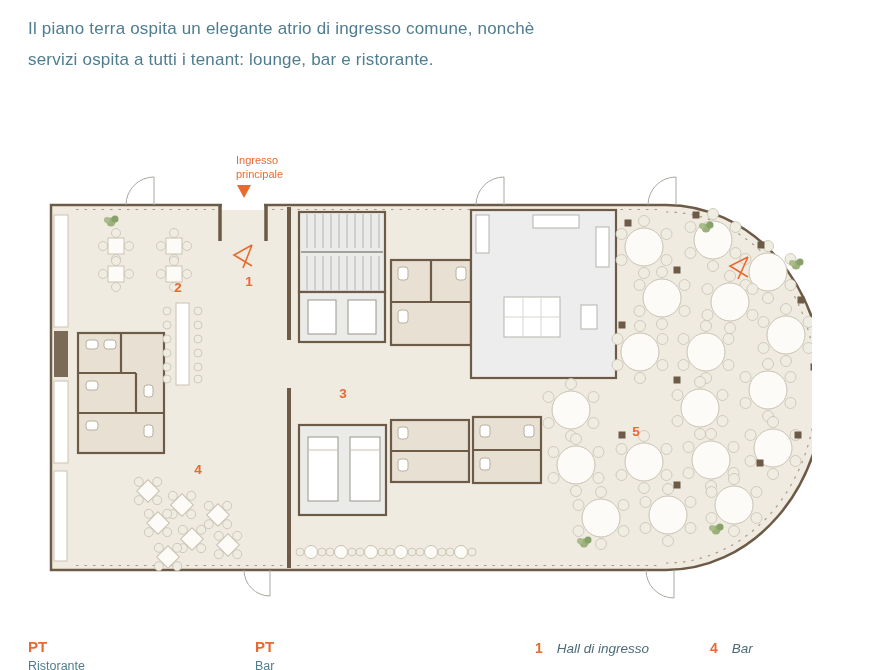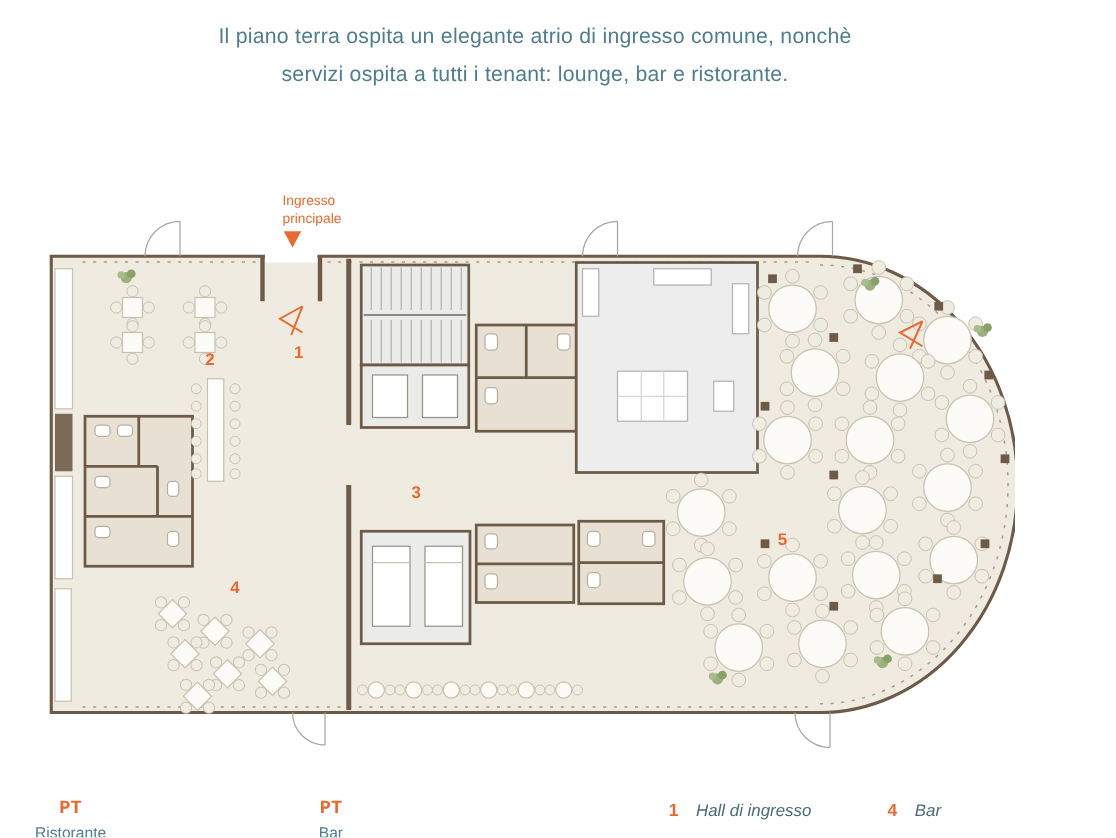--- a/index.html
+++ b/index.html
@@ -1,26 +1,26 @@
 <!DOCTYPE html>
 <html><head>
 <meta charset="utf-8">
 <style>
   html,body{margin:0;padding:0;background:#fff;}
   .page{position:relative;width:812px;height:670px;background:#ffffff;overflow:hidden;
-        font-family:"Liberation Sans",sans-serif;text-align:center;}
+        font-family:"Liberation Sans",sans-serif;}
   .intro{position:absolute;left:28px;top:14px;width:800px;color:#4F7D8E;
          font-size:17px;line-height:30.5px;letter-spacing:0.2px;}
-  .plan-wrap{position:absolute;left:26px;top:145px;width:810px;height:460px;}
+  .plan-wrap{position:absolute;left:36px;top:145px;width:810px;height:460px;}
   svg text.entr{fill:#E96A30;font-size:11px;font-family:"Liberation Sans",sans-serif;}
   svg text.znum{fill:#E96A30;font-size:13.5px;font-weight:bold;text-anchor:middle;
                 font-family:"Liberation Sans",sans-serif;}
   .legend{position:absolute;left:0;top:630px;width:893px;height:40px;}
   .leg-group{position:absolute;top:8px;}
-  .pt-code{color:#E96A30;font-weight:bold;font-size:15px;font-family:Liberation Mono, monospace;}
+  .pt-code{color:#E96A30;font-weight:bold;font-size:15px;}
   .pt-label{color:#4F7D8E;font-size:12.5px;margin-top:4px;}
   .leg-inline{position:absolute;top:10px;display:flex;gap:14px;align-items:baseline;}
   .leg-num{color:#E96A30;font-weight:bold;font-size:14px;}
   .leg-text{color:#4C6B78;font-size:13.5px;font-style:italic;}
 </style>
 </head>
 <body>
 
 <div class="page">
 

